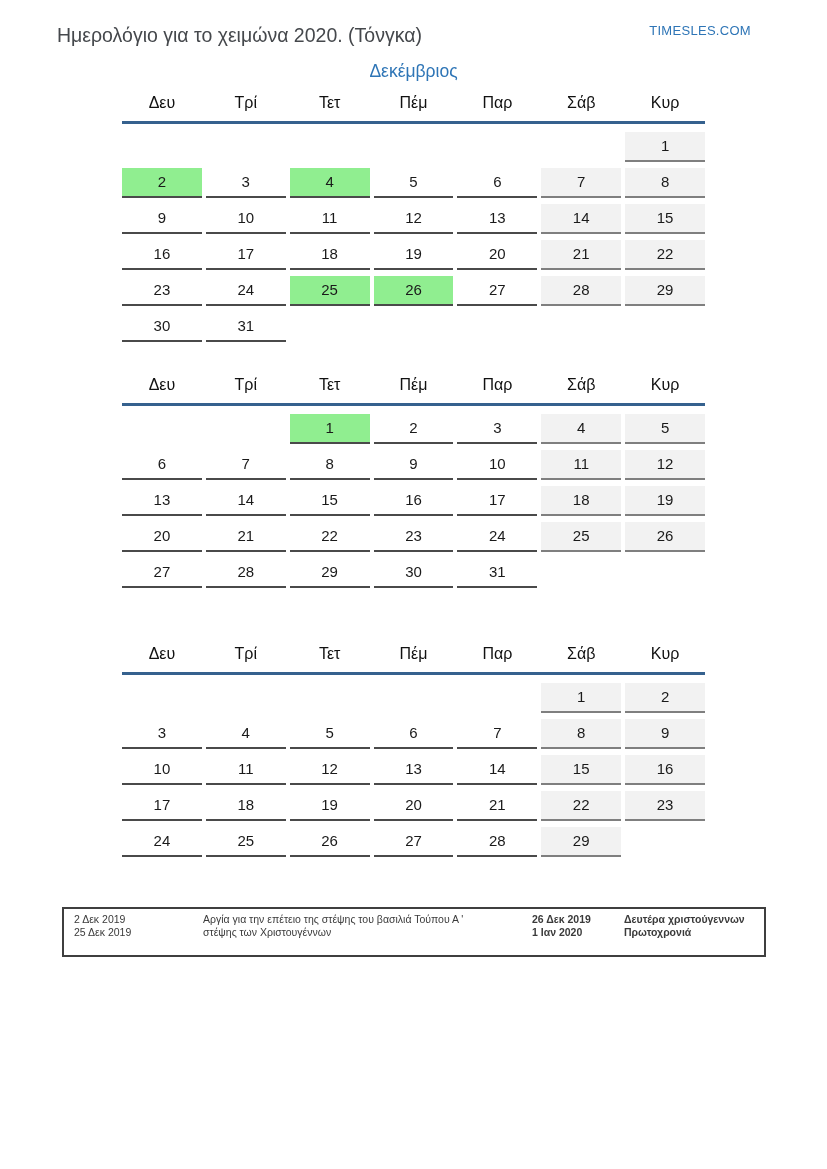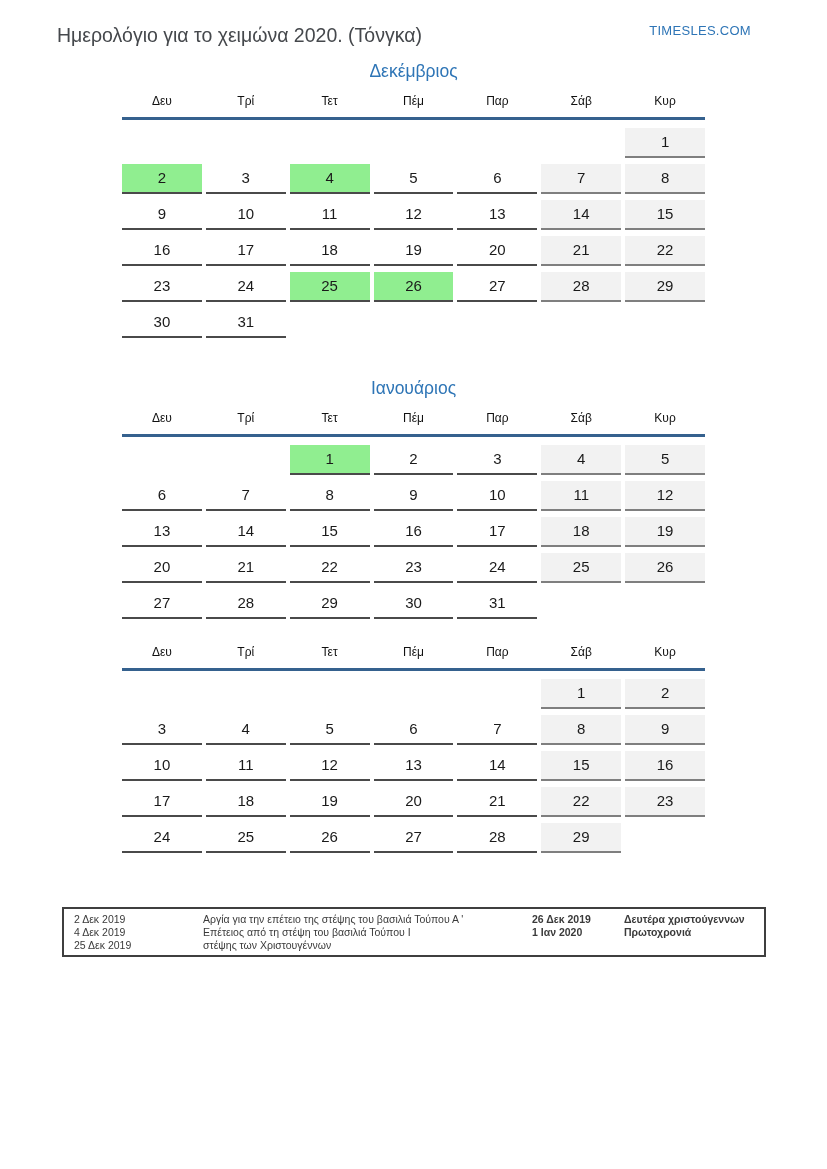--- a/index.html
+++ b/index.html
@@ -28,21 +28,21 @@
   }
   .month{position:absolute;left:122px;width:583px;}
   .month-title{
     margin:0 0 11px;text-align:center;
     color:var(--accent);font-size:17.5px;font-weight:400;line-height:24px;
   }
   .weekday-row{
     display:grid;grid-template-columns:repeat(7,1fr);column-gap:4px;
     margin-bottom:9px;
   }
-  .weekday{text-align:center;font-size:12px;color:#111;}
+  .weekday{text-align:center;font-size:16px;color:#111;}
   .rule{height:3px;background:var(--rule);margin-bottom:8px;}
   .weeks{
     display:grid;grid-template-columns:repeat(7,1fr);
     column-gap:4px;row-gap:6px;
   }
   .day{
     height:30px;line-height:28px;text-align:center;
     font-size:15px;color:#1a1a1a;
     border-bottom:2px solid #4a4a4a;background:#fff;
   }
@@ -126,21 +126,20 @@
         <div class="day work">30</div>
         <div class="day work">31</div>
         <div class="day empty"></div>
         <div class="day empty"></div>
         <div class="day empty"></div>
         <div class="day empty"></div>
         <div class="day empty"></div>
       </div>
     </section>
     <section class="month" style="top: 376px;">
-      <h2 class="month-title">Ιανουάριος</h2>
       <div class="weekday-row">
         <div class="weekday">Δευ</div>
         <div class="weekday">Τρί</div>
         <div class="weekday">Τετ</div>
         <div class="weekday">Πέμ</div>
         <div class="weekday">Παρ</div>
         <div class="weekday">Σάβ</div>
         <div class="weekday">Κυρ</div>
       </div>
       <div class="rule"></div>
@@ -234,25 +233,20 @@
   </div>
 
 <div class="legend">
   <div class="legend-col c0">
       <div class="legend-row">
         <span class="legend-date">2 Δεκ 2019</span>
         <span class="legend-bar"></span>
         <span class="legend-text">Αργία για την επέτειο της στέψης του βασιλιά Τούπου Α '</span>
       </div>
       <div class="legend-row">
-        <span class="legend-date">4 Δεκ 2019</span>
-        <span class="legend-bar"></span>
-        <span class="legend-text">Επέτειος από τη στέψη του βασιλιά Τούπου Ι</span>
-      </div>
-      <div class="legend-row">
         <span class="legend-date">25 Δεκ 2019</span>
         <span class="legend-bar"></span>
         <span class="legend-text">στέψης των Χριστουγέννων</span>
       </div>
     </div>
   <div class="legend-col c1">
       <div class="legend-row">
         <span class="legend-date">26 Δεκ 2019</span>
         <span class="legend-bar"></span>
         <span class="legend-text">Δευτέρα χριστούγεννων</span>

